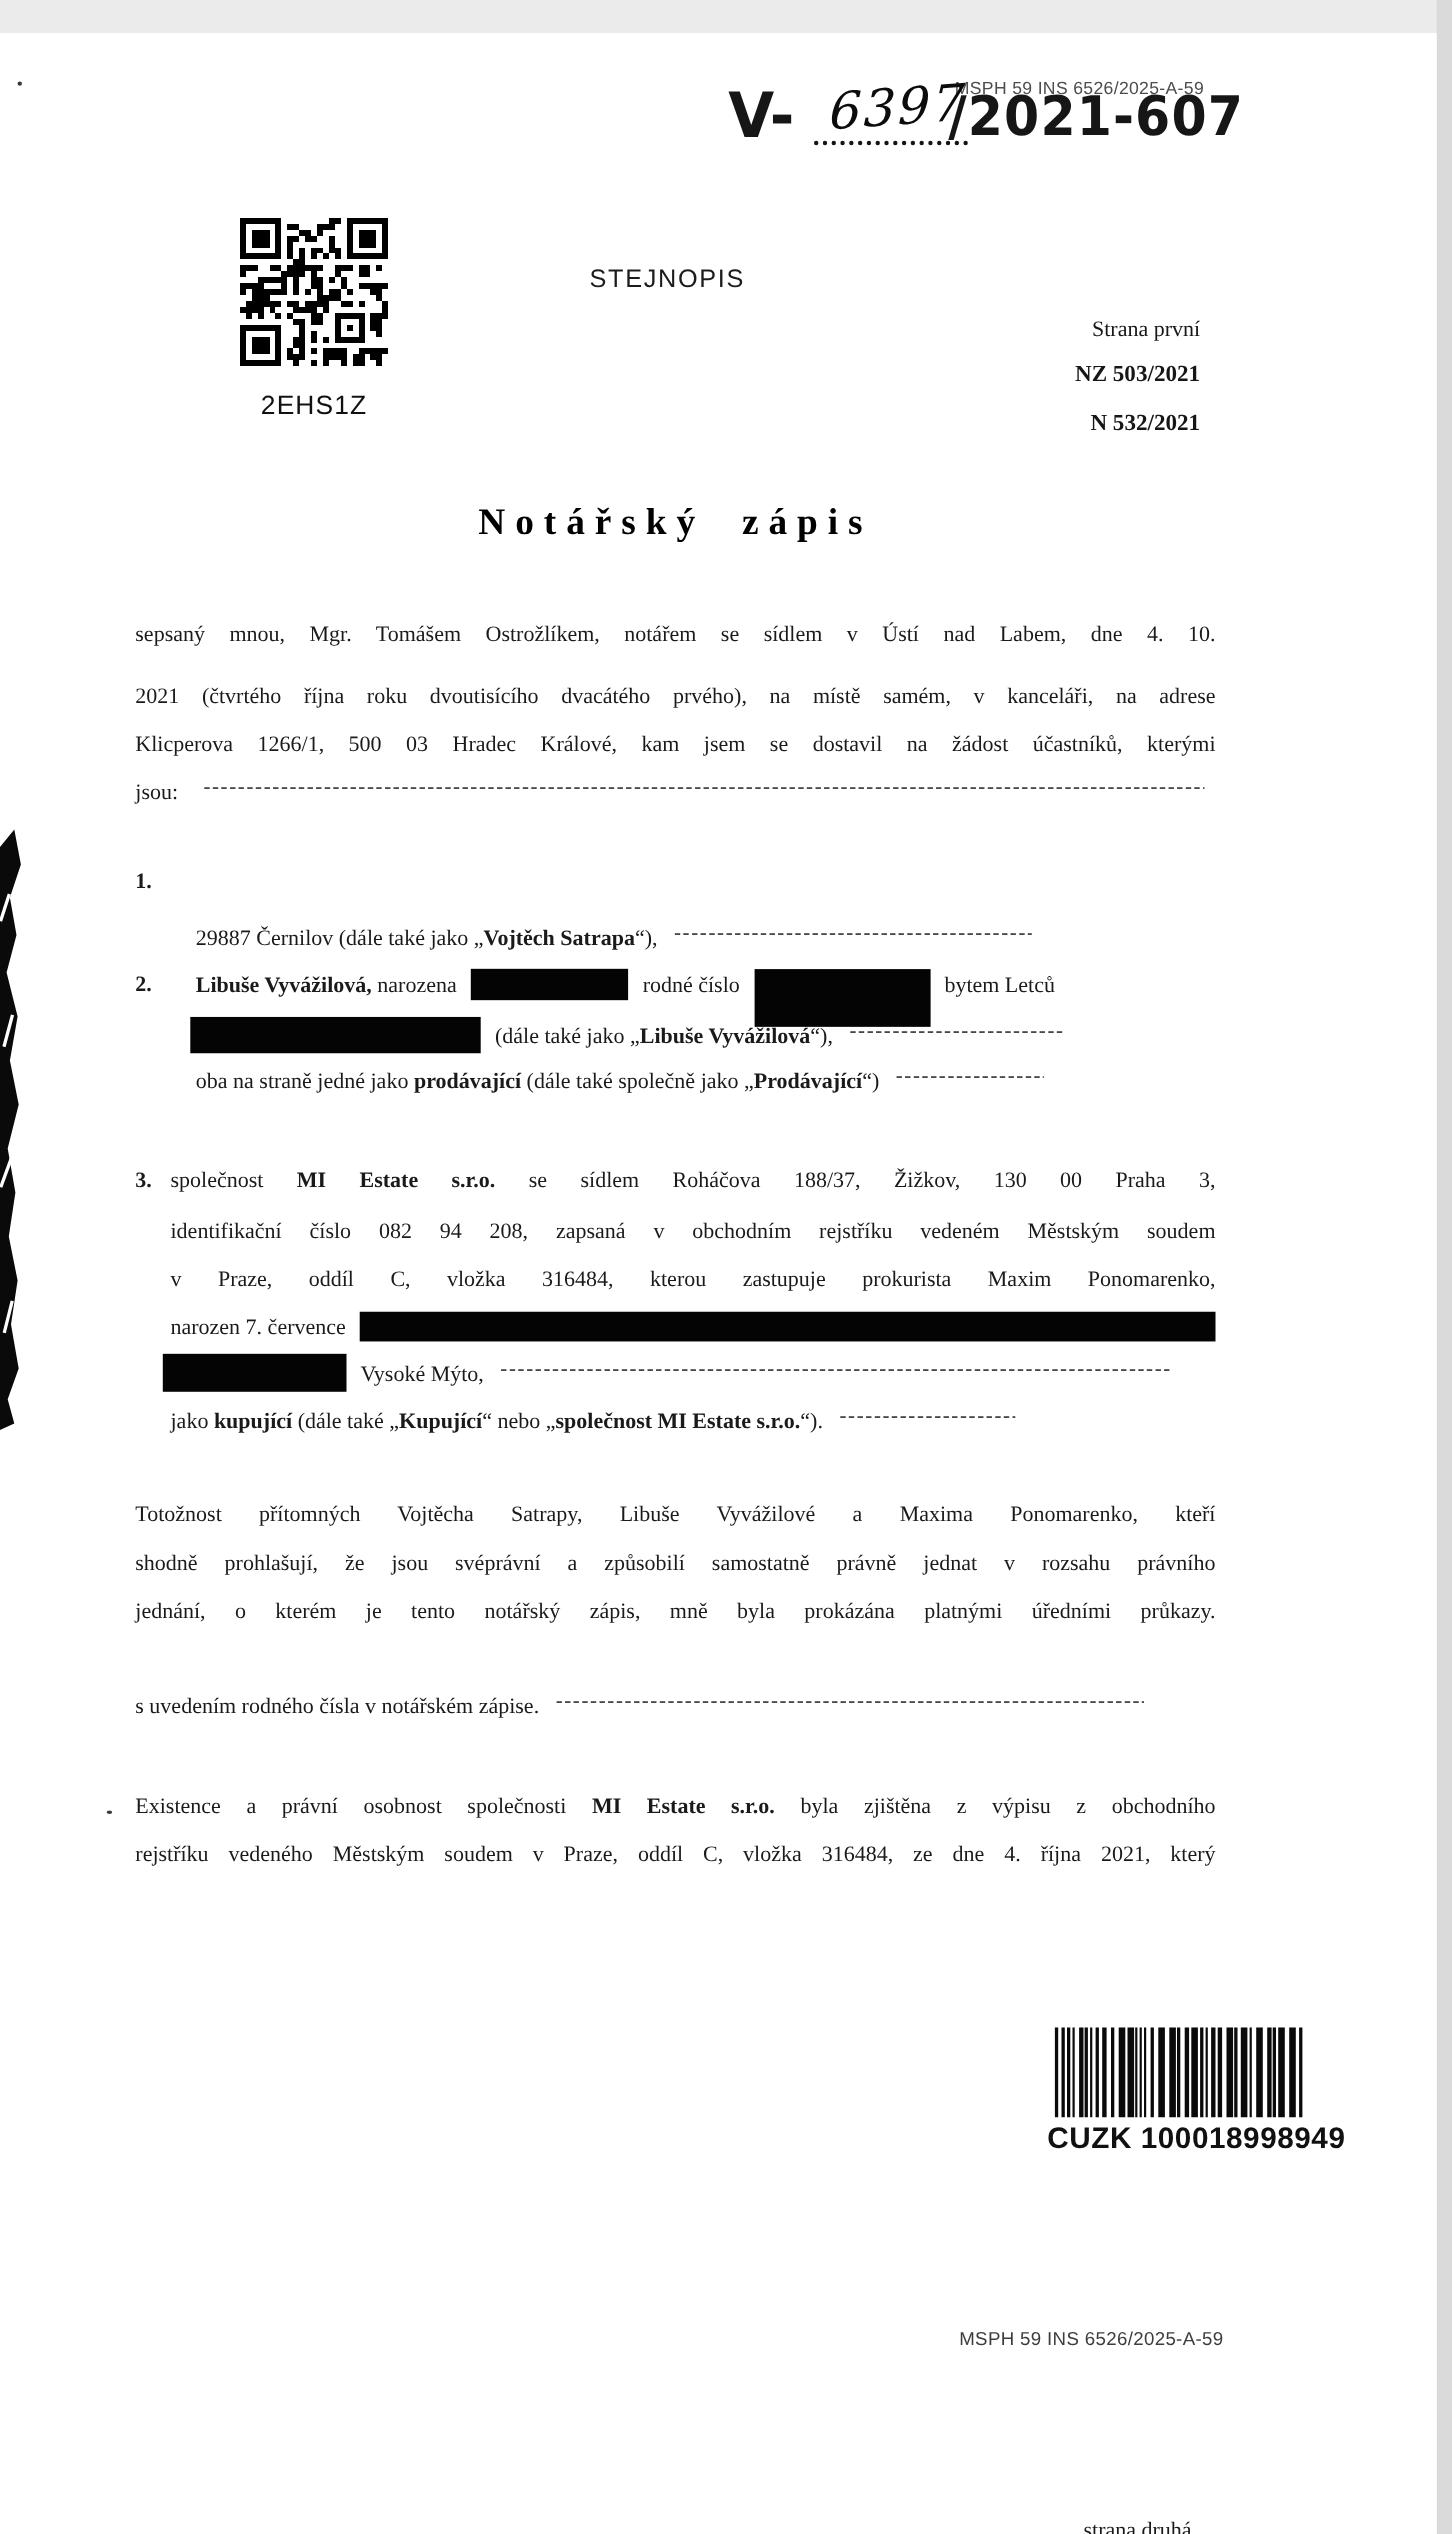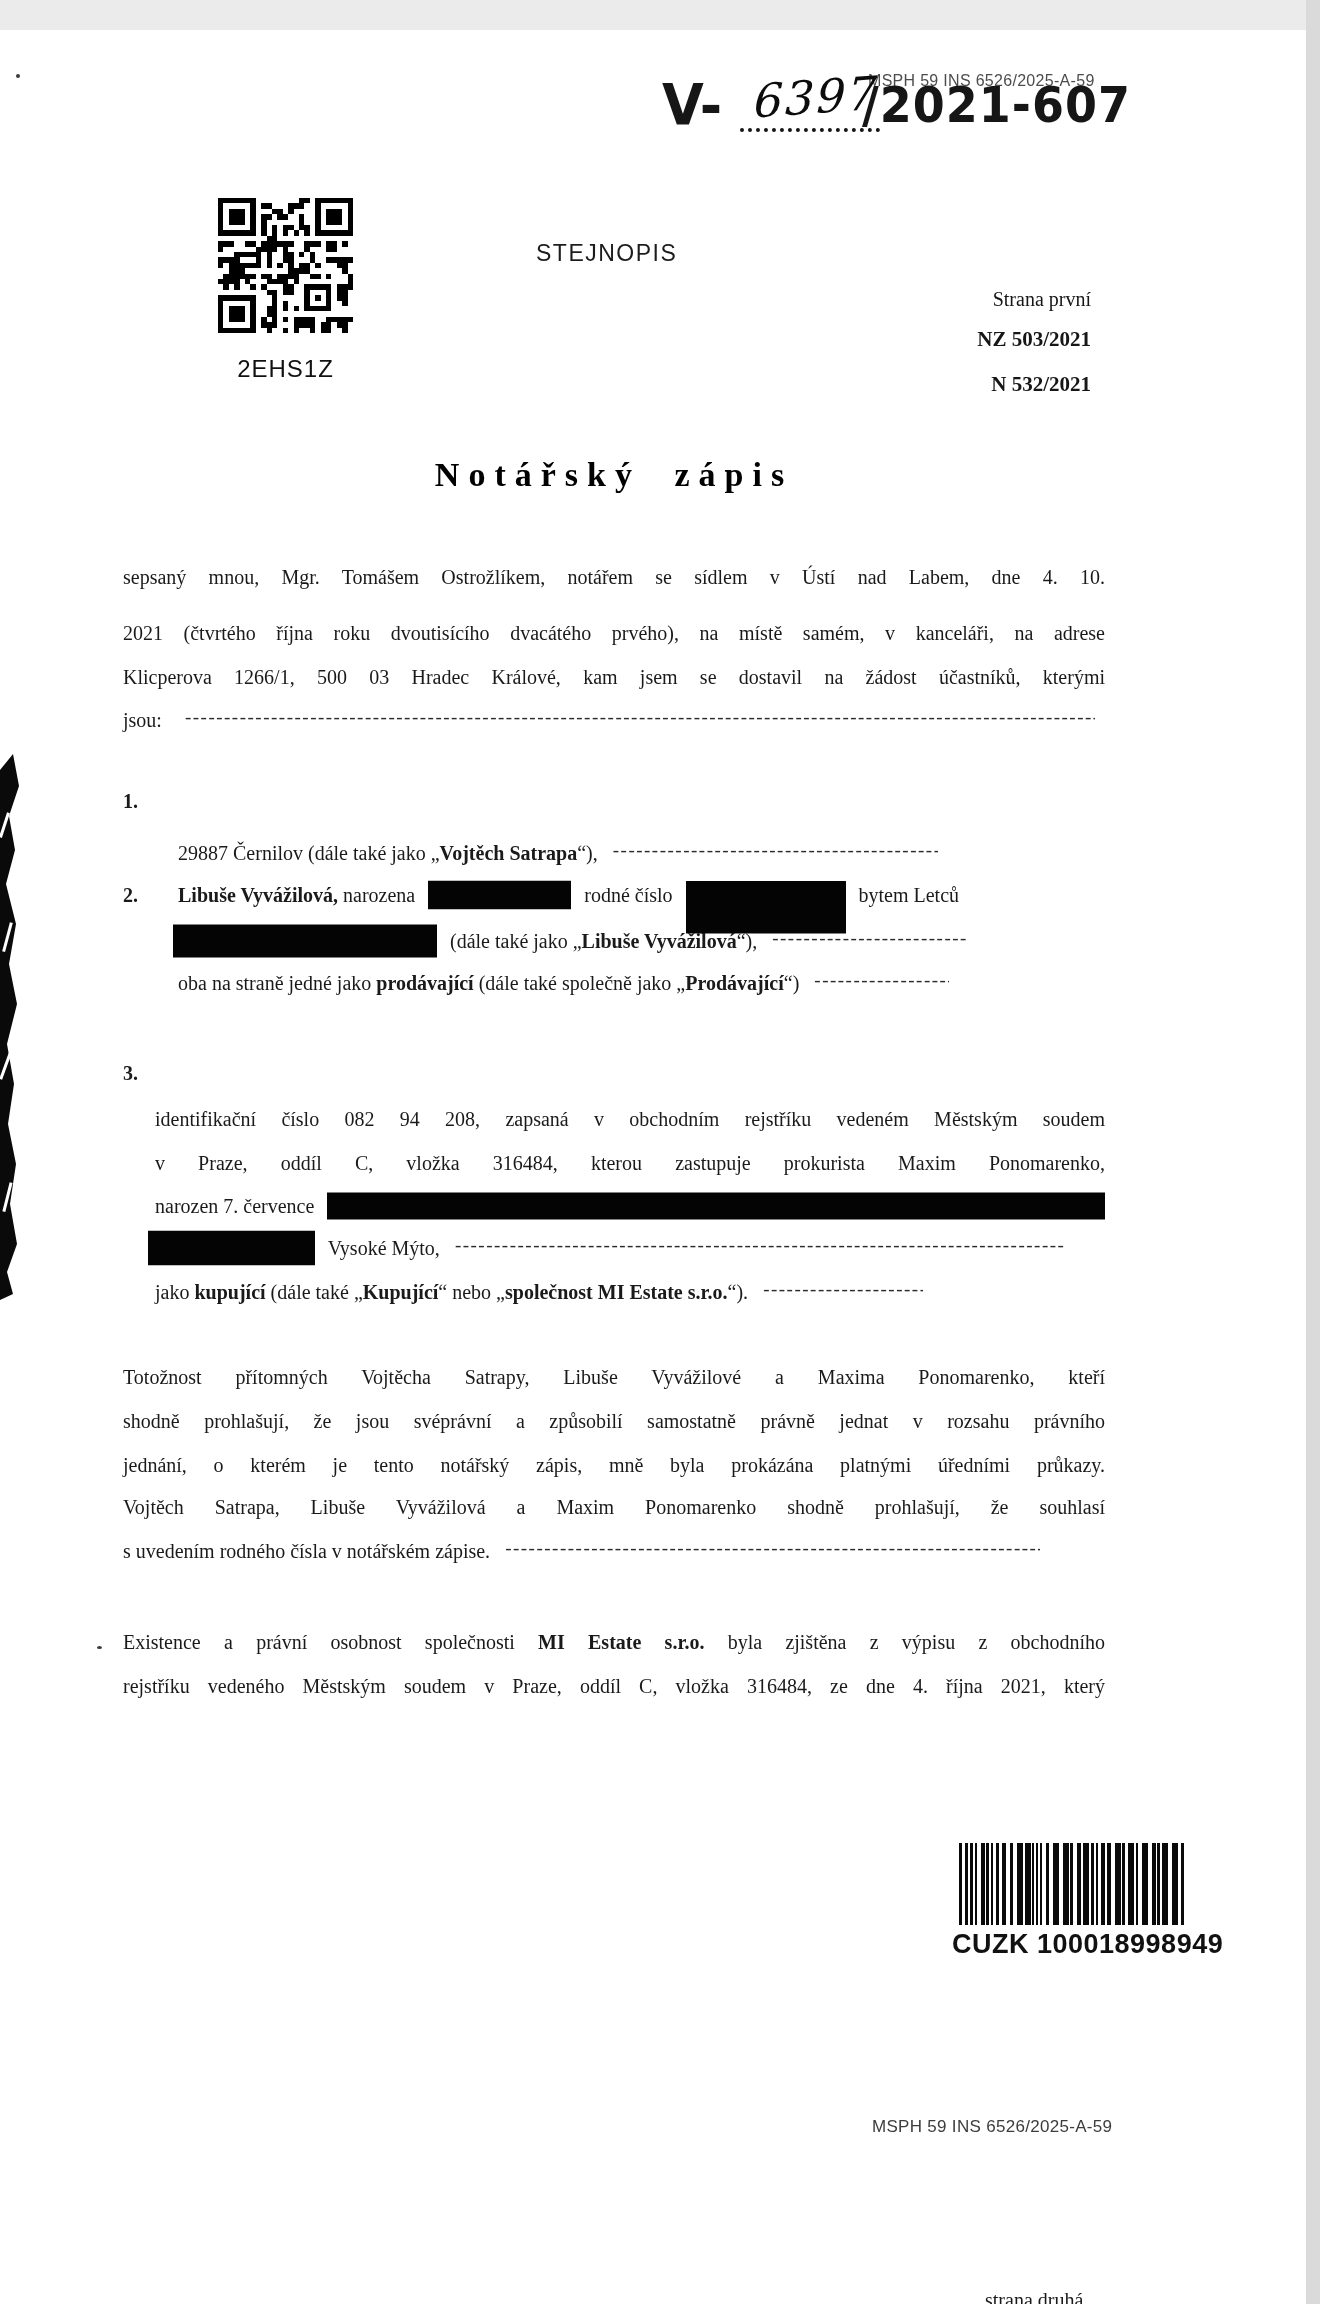--- a/index.html
+++ b/index.html
@@ -308,40 +308,42 @@
     <span class="bar" style="width:264px;transform:scaleY(1.1);margin-left:-5px;"></span>
     <span>(dále také jako „</span><span class="b">Libuše Vyvážilová</span><span>“),</span>
     <span class="dash" style="width:195px;margin-left:10px;">------------------------------------------------------------------------------------------------------------------------------------------------------------------------------------------------------------------------------------------------</span>
   </div>
   <div class="ln" style="left:178px;top:938px;width:940px;">
     <span>oba na straně jedné jako </span><span class="b">prodávající</span><span> (dále také společně jako „</span><span class="b">Prodávající</span><span>“)</span>
     <span class="dash" style="width:135px;margin-left:10px;">------------------------------------------------------------------------------------------------------------------------------------------------------------------------------------------------------------------------------------------------</span>
   </div>
 
   <div class="ln num" style="left:123px;top:1028px;">3.</div>
+  <div class="ln jl" style="left:155px;top:1028px;width:950px;">
+    <span>společnost </span><span class="b">MI Estate s.r.o.</span><span> se sídlem Roháčova 188/37, Žižkov, 130 00 Praha 3,</span>
+  </div>
   <div class="ln jl" style="left:155px;top:1074px;width:950px;">identifikační číslo 082 94 208, zapsaná v obchodním rejstříku vedeném Městským soudem</div>
   <div class="ln jl" style="left:155px;top:1118px;width:950px;">v Praze, oddíl C, vložka 316484, kterou zastupuje prokurista Maxim Ponomarenko,</div>
   <div class="ln clip" style="left:155px;top:1161px;width:950px;">
     <span>narozen 7. července</span>
     <span class="bar" style="width:800px;transform:scaleY(0.9);"></span>
   </div>
   <div class="ln" style="left:148px;top:1203px;width:957px;">
     <span class="bar" style="width:167px;transform:scaleY(1.15);margin-left:0;"></span>
     <span>Vysoké Mýto,</span>
     <span class="dash" style="width:610px;margin-left:10px;">------------------------------------------------------------------------------------------------------------------------------------------------------------------------------------------------------------------------------------------------</span>
   </div>
   <div class="ln" style="left:155px;top:1247px;width:950px;">
     <span>jako </span><span class="b">kupující</span><span> (dále také „</span><span class="b">Kupující</span><span>“ nebo „</span><span class="b">společnost MI Estate s.r.o.</span><span>“).</span>
     <span class="dash" style="width:160px;margin-left:10px;">------------------------------------------------------------------------------------------------------------------------------------------------------------------------------------------------------------------------------------------------</span>
   </div>
 
   <div class="ln jl" style="left:123px;top:1332px;width:982px;">Totožnost přítomných Vojtěcha Satrapy, Libuše Vyvážilové a Maxima Ponomarenko, kteří</div>
   <div class="ln jl" style="left:123px;top:1376px;width:982px;">shodně prohlašují, že jsou svéprávní a způsobilí samostatně právně jednat v rozsahu právního</div>
   <div class="ln jl" style="left:123px;top:1420px;width:982px;">jednání, o kterém je tento notářský zápis, mně byla prokázána platnými úředními průkazy.</div>
-  <div class="ln jl" style="left:123px;top:1462px;width:982px;">Vojtěch Satrapa, Libuše Vyvážilová a Maxim Ponomarenko  shodně prohlašují, že souhlasí</div>
   <div class="ln" style="left:123px;top:1506px;width:982px;">
     <span>s uvedením rodného čísla v notářském zápise.</span>
     <span class="dash" style="width:535px;margin-left:10px;">------------------------------------------------------------------------------------------------------------------------------------------------------------------------------------------------------------------------------------------------</span>
   </div>
 
   <div class="ln jl" style="left:123px;top:1597px;width:982px;">
     <span>Existence a právní osobnost společnosti </span><span class="b">MI Estate s.r.o.</span><span> byla zjištěna z výpisu z obchodního</span>
   </div>
   <div class="ln jl" style="left:123px;top:1641px;width:982px;">rejstříku vedeného Městským soudem v Praze, oddíl C, vložka 316484, ze dne 4. října 2021, který</div>
 

